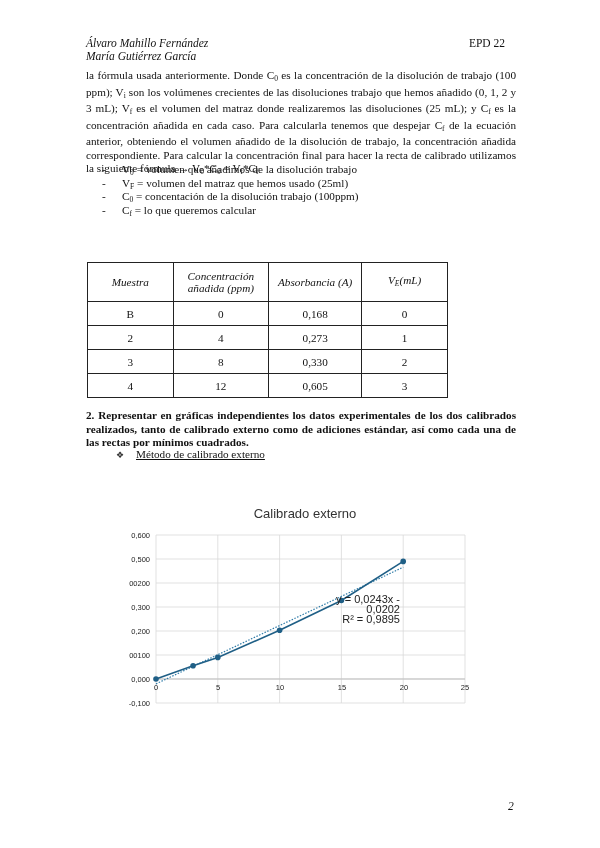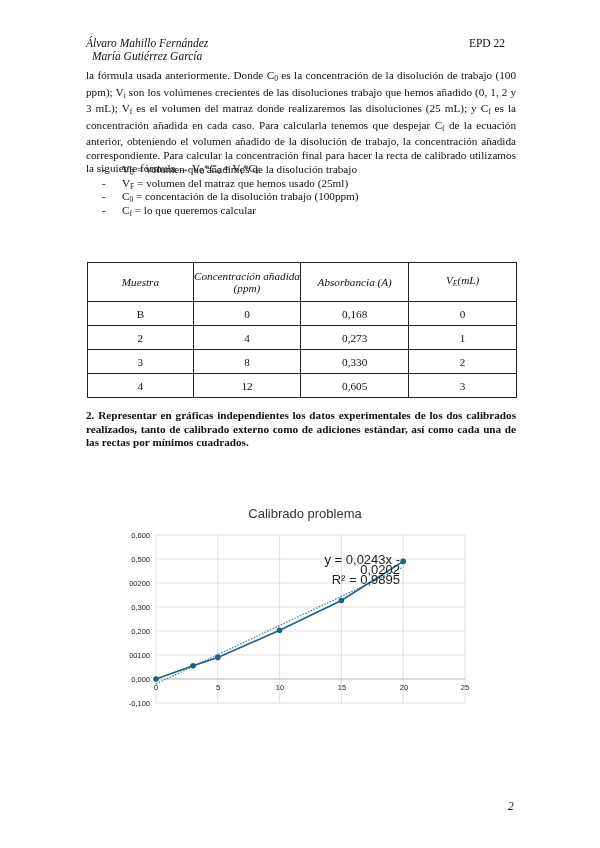--- a/index.html
+++ b/index.html
@@ -1,46 +1,46 @@
 <!DOCTYPE html>
 <html><head>
 <meta charset="utf-8">
 <style>
   html, body { margin: 0; padding: 0; background: #ffffff; }
   body { width: 600px; height: 848px; position: relative; overflow: hidden;
          font-family: "Liberation Serif", "DejaVu Serif", serif; color: #111; }
   .page { position: absolute; left: 0; top: 0; width: 600px; height: 848px; }
 
-  .hdr-left { position: absolute; left: 86px; top: 37px; font-style: italic; font-size: 11.5px; line-height: 13px; text-align: center; }
+  .hdr-left { position: absolute; left: 86px; top: 37px; font-style: italic; font-size: 11.5px; line-height: 13px; }
   .hdr-right { position: absolute; right: 95px; top: 37px; font-size: 11.5px; line-height: 13px; }
 
   .body-text { position: absolute; left: 86px; width: 430px; font-size: 11.2px; line-height: 13.5px; text-align: justify; }
   .p1 { top: 69px; }
   .bullets { position: absolute; left: 86px; top: 163px; width: 430px; font-size: 11.2px; line-height: 13.5px; }
   .bullet-row { display: flex; height: 13.5px; }
   .bullet-dash { width: 36px; padding-left: 16px; box-sizing: border-box; }
   .p2 { top: 217px; }
 
-  table.data { position: absolute; left: 87px; top: 262px; width: 430px; border-collapse: collapse; font-size: 11.2px; }
+  table.data { position: absolute; left: 87px; top: 262px; width: 361px; border-collapse: collapse; font-size: 11.2px; }
   table.data td, table.data th { border: 1px solid #222; text-align: center; padding: 0; }
   table.data th { font-weight: normal; font-style: italic; height: 38px; line-height: 12.5px; }
   table.data td { height: 23px; }
 
   .h2 { position: absolute; left: 86px; top: 409px; width: 430px; font-size: 11.2px; line-height: 13.5px; font-weight: bold; text-align: justify; }
   .sub { position: absolute; left: 116px; top: 448px; font-size: 11.2px; line-height: 13.5px; }
   .sub .diamond { display: inline-block; width: 20px; color: #333; font-size: 9px; }
   .sub .lbl { text-decoration: underline; }
   .p3 { top: 461px; }
 
   .chart { position: absolute; left: 110px; top: 500px; width: 380px; height: 220px; }
   .chart-title { position: absolute; left: 0; width: 390px; top: 6px; text-align: center;
                  font-family: "Liberation Sans", "DejaVu Sans", sans-serif; font-size: 13px; color: #333; }
   .ytick { position: absolute; left: 4px; width: 36px; text-align: right; font-family: "Liberation Sans", sans-serif; font-size: 7.5px; color: #222; }
   .xtick { position: absolute; width: 20px; text-align: center; font-family: "Liberation Sans", sans-serif; font-size: 7.5px; color: #222; }
-  .eq { position: absolute; font-family: "Liberation Sans", sans-serif; font-size: 13px; color: #222; text-align: right; line-height: 10px; }
+  .eq { position: absolute; font-family: "Liberation Sans", sans-serif; font-size: 11px; color: #222; text-align: right; line-height: 10px; margin-top: 39px; }
 
   .pagenum { position: absolute; left: 508px; top: 800px; font-style: italic; font-size: 11.5px; }
   sub { font-size: 7.5px; vertical-align: -2px; }
 </style>
 </head>
 <body>
 
 <div class="page">
 
   <div class="hdr-left">
@@ -101,24 +101,27 @@
       <td>4</td>
       <td>12</td>
       <td>0,605</td>
       <td>3</td>
     </tr>
   </tbody>
     </table>
 
   <div class="h2">2. Representar en gráficas independientes los datos experimentales de los dos calibrados realizados, tanto de calibrado externo como de adiciones estándar, así como cada una de las rectas por mínimos cuadrados.</div>
 
+  <div class="sub">
+    <span class="diamond">❖</span><span class="lbl">Método de calibrado externo</span>
+  </div>
 
 
   <div class="chart">
-    <div class="chart-title">Calibrado problema</div>
+    <div class="chart-title">Calibrado externo</div>
 
     <div class="ytick" style="top:31px">0,600</div>
     <div class="ytick" style="top:55px">0,500</div>
     <div class="ytick" style="top:79px">00200</div>
     <div class="ytick" style="top:103px">0,300</div>
     <div class="ytick" style="top:127px">0,200</div>
     <div class="ytick" style="top:151px">00100</div>
     <div class="ytick" style="top:175px">0,000</div>
     <div class="ytick" style="top:199px">-0,100</div>
 

